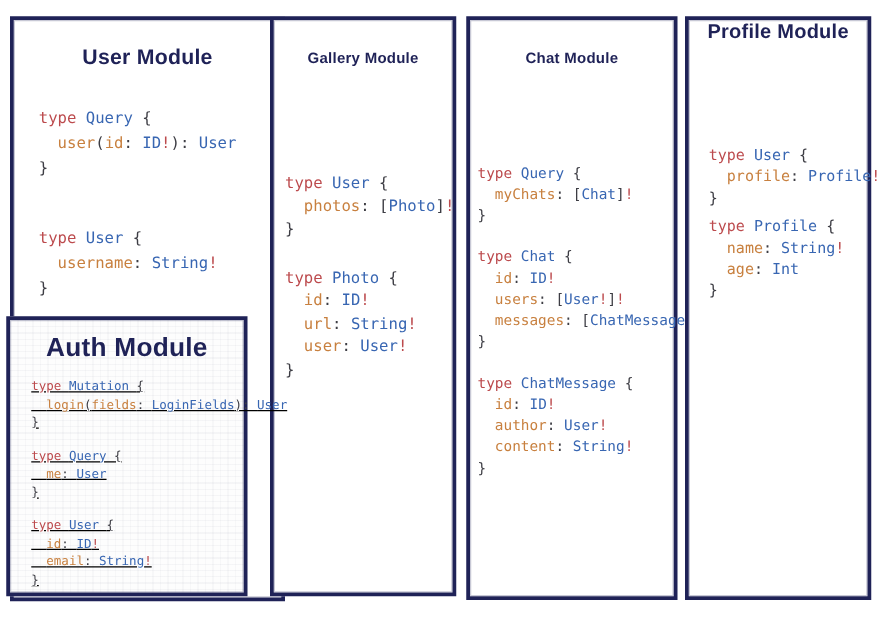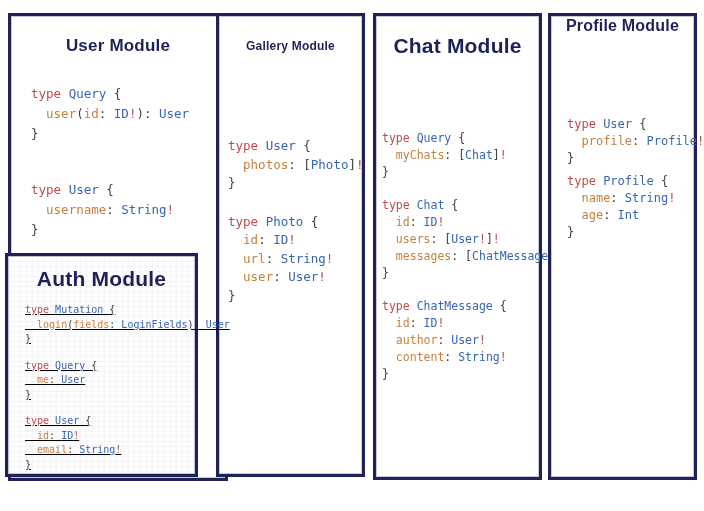--- a/index.html
+++ b/index.html
@@ -40,21 +40,21 @@
     box-shadow:inset 0 0 0 1px rgba(31,34,87,.25);
     z-index:3;
   }
 
   .panel-title{
     font-weight:bold;color:var(--c-title);text-align:center;
     letter-spacing:.2px;line-height:20px;
   }
   .panel-user    .panel-title{margin-top:20px;font-size:17px;}
   .panel-gallery .panel-title{margin-top:20px;font-size:12px;}
-  .panel-chat    .panel-title{margin-top:20px;font-size:21px;}
+  .panel-chat    .panel-title{margin-top:20px;font-size:12px;}
   .panel-profile .panel-title{font-size:16px;}
   .auth-box      .panel-title{margin-top:14px;font-size:21px;line-height:18px;}
 
   .code{
     font-family:"DejaVu Sans Mono","Liberation Mono",monospace;
     white-space:pre;
   }
   .code-line{white-space:pre;}
 
   .panel-user    .code{margin-top:28px;padding-left:20px;font-size:12.5px;line-height:20px;}

